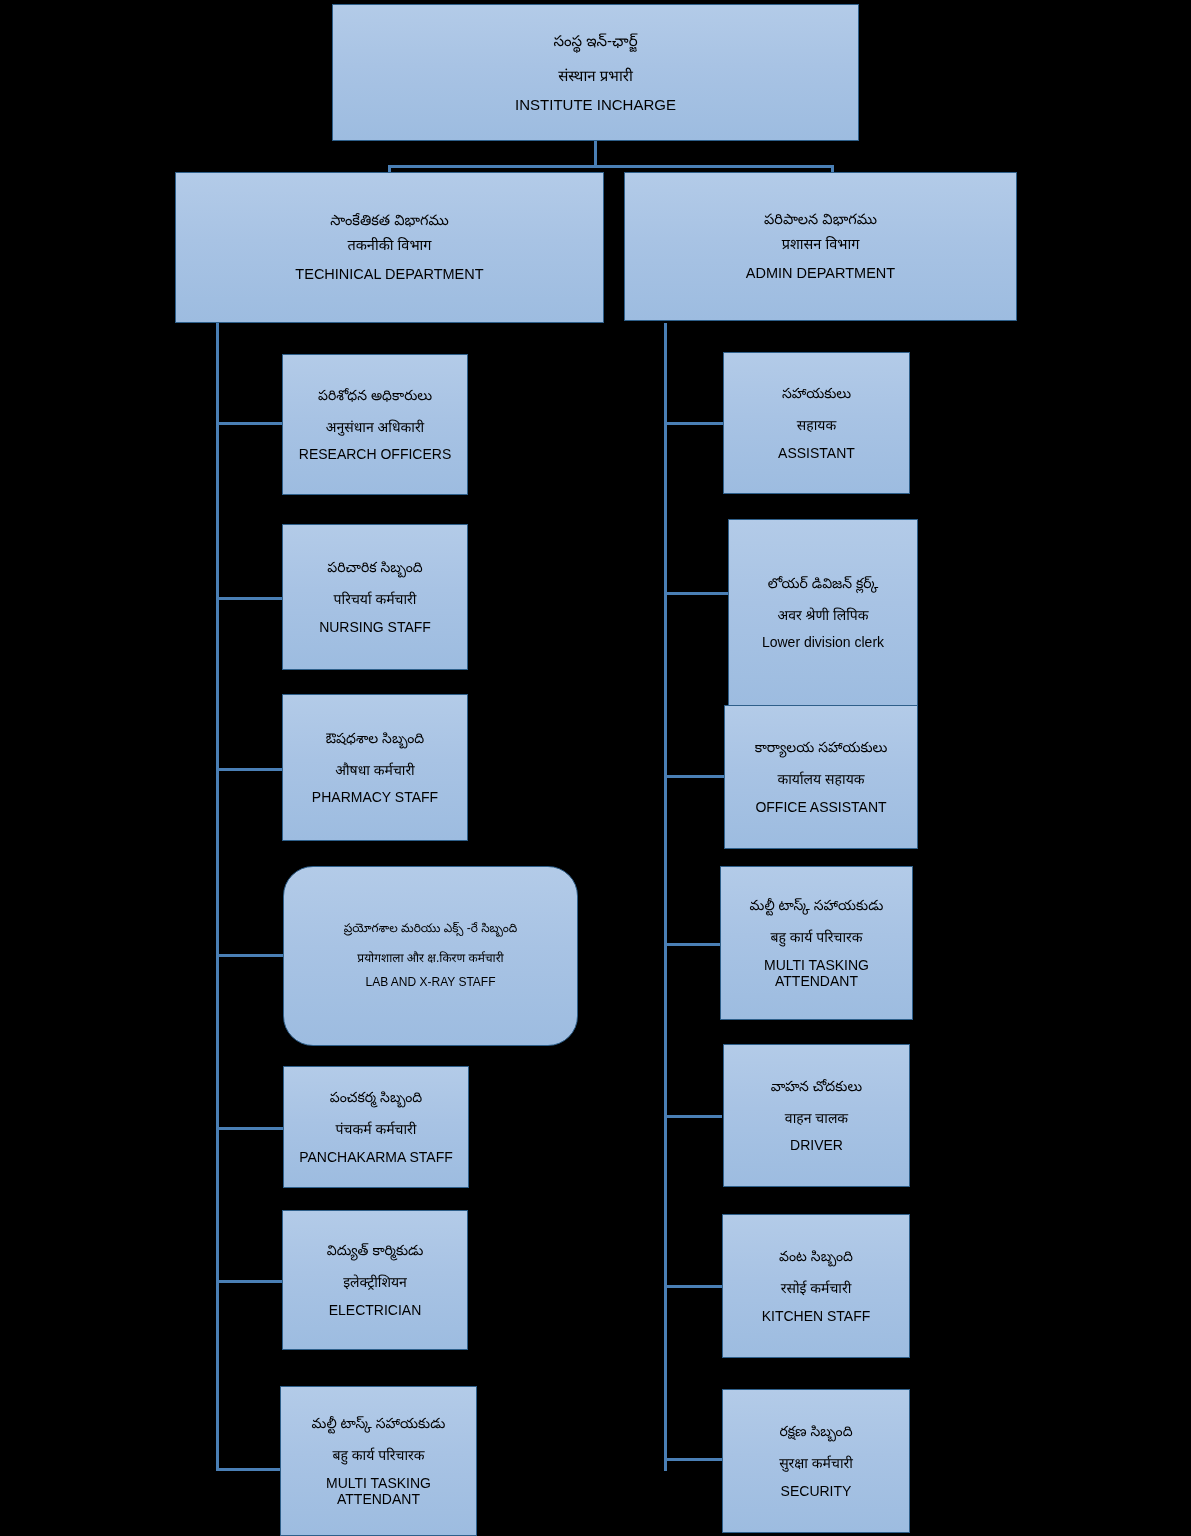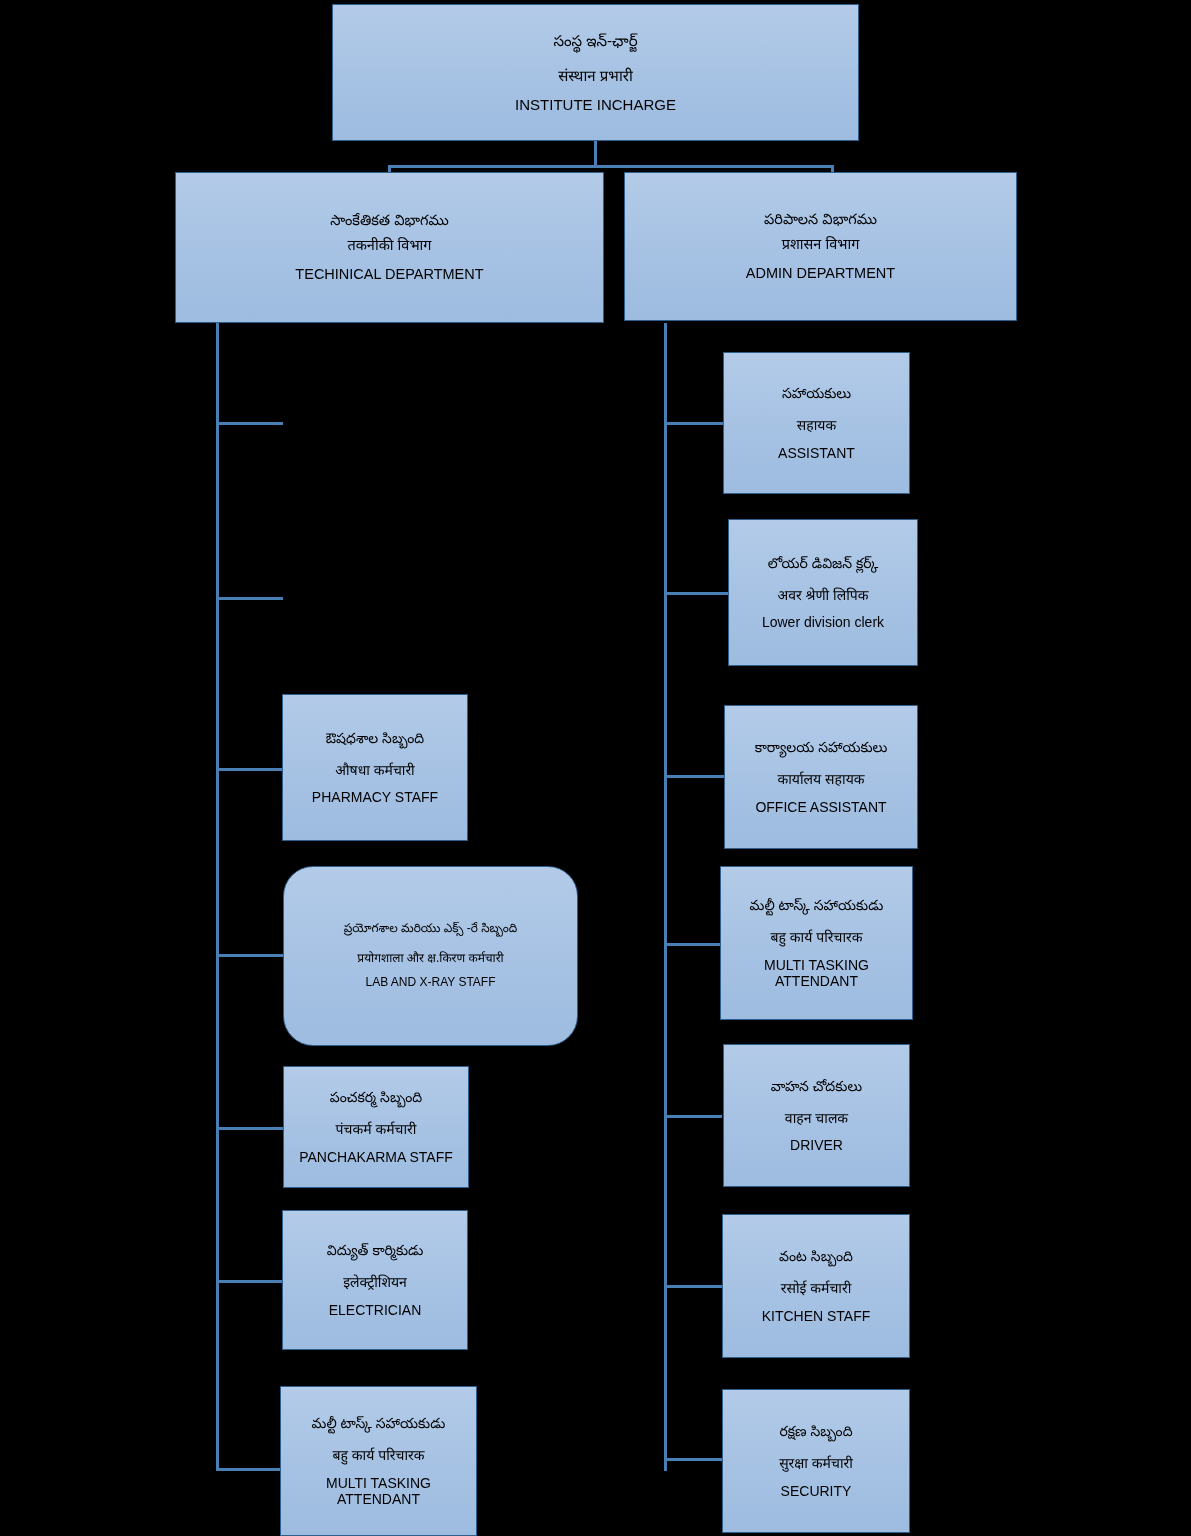--- a/index.html
+++ b/index.html
@@ -100,21 +100,31 @@
   <div class="conn v" style="left:216px; top:323px; width:3px; height:1148px;"></div>
 
   <div class="conn h" style="left:216px; top:422px; width:67px; height:3px;"></div>
   <div class="conn h" style="left:216px; top:597px; width:67px; height:3px;"></div>
   <div class="conn h" style="left:216px; top:768px; width:67px; height:3px;"></div>
   <div class="conn h" style="left:216px; top:954px; width:67px; height:3px;"></div>
   <div class="conn h" style="left:216px; top:1127px; width:67px; height:3px;"></div>
   <div class="conn h" style="left:216px; top:1280px; width:67px; height:3px;"></div>
   <div class="conn h" style="left:216px; top:1468px; width:67px; height:3px;"></div>
 
-
+  <div class="node lvl2" style="left:282px; top:354px; width:186px; height:141px;">
+    <span class="te">పరిశోధన అధికారులు</span>
+    <span class="hi">अनुसंधान अधिकारी</span>
+    <span class="en">RESEARCH OFFICERS</span>
+  </div>
+
+  <div class="node lvl2" style="left:282px; top:524px; width:186px; height:146px;">
+    <span class="te">పరిచారిక సిబ్బంది</span>
+    <span class="hi">परिचर्या कर्मचारी</span>
+    <span class="en">NURSING  STAFF</span>
+  </div>
 
   <div class="node lvl2" style="left:282px; top:694px; width:186px; height:147px;justify-content:center;">
     <span class="te">ఔషధశాల సిబ్బంది</span>
     <span class="hi">औषधा कर्मचारी</span>
     <span class="en">PHARMACY STAFF</span>
   </div>
 
   <div class="node lvl2 wide" style="left:283px; top:866px; width:295px; height:180px;">
     <span class="te">ప్రయోగశాల మరియు ఎక్స్ -రే సిబ్బంది</span>
     <span class="hi">प्रयोगशाला और क्ष.किरण कर्मचारी</span>
@@ -148,21 +158,21 @@
   <div class="conn h" style="left:664px; top:1115px; width:58px; height:3px;"></div>
   <div class="conn h" style="left:664px; top:1285px; width:58px; height:3px;"></div>
   <div class="conn h" style="left:664px; top:1458px; width:58px; height:3px;"></div>
 
   <div class="node lvl2" style="left:723px; top:352px; width:187px; height:142px;">
     <span class="te">సహాయకులు</span>
     <span class="hi">सहायक</span>
     <span class="en">ASSISTANT</span>
   </div>
 
-  <div class="node lvl2" style="left:728px; top:519px; width:190px; height:147px;">
+  <div class="node lvl2" style="left:728px; top:519px; width:190px; height:187px;">
     <span class="te">లోయర్ డివిజన్ క్లర్క్</span>
     <span class="hi">अवर  श्रेणी  लिपिक</span>
     <span class="en">Lower division clerk</span>
   </div>
 
   <div class="node lvl2" style="left:724px; top:705px; width:194px; height:144px;">
     <span class="te">కార్యాలయ సహాయకులు</span>
     <span class="hi">कार्यालय सहायक</span>
     <span class="en">OFFICE ASSISTANT</span>
   </div>

